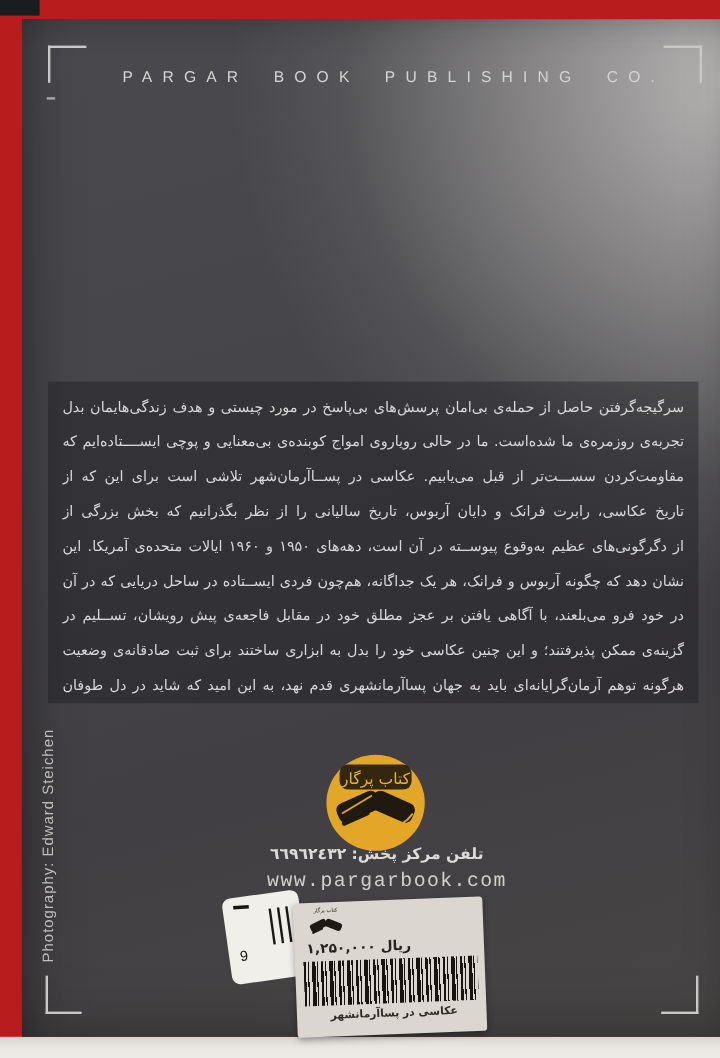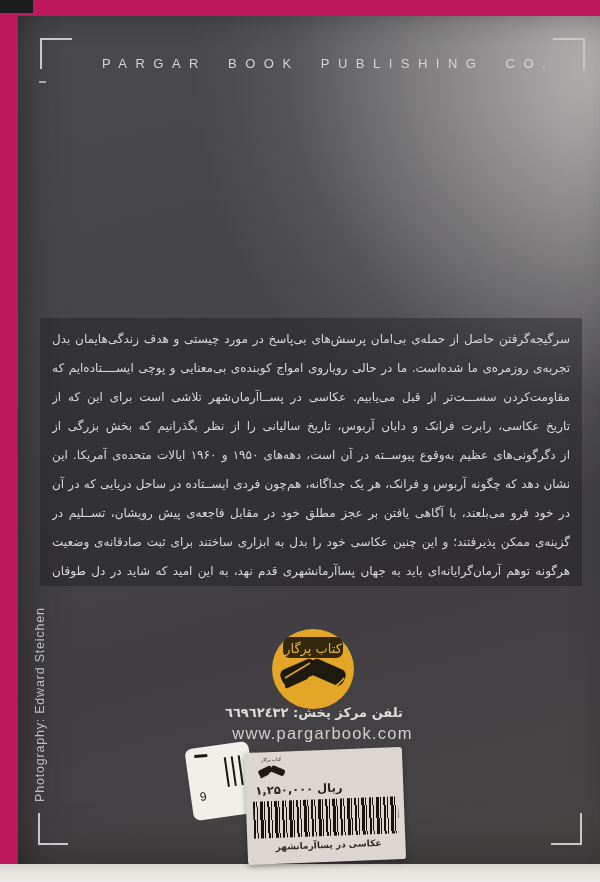--- a/index.html
+++ b/index.html
@@ -1,19 +1,19 @@
 <!DOCTYPE html>
 <html lang="fa"><head>
 <meta charset="utf-8">
 <style>
   * { margin:0; padding:0; box-sizing:border-box; }
   html,body { background:#cfccc7; }
   #page {
     position:relative; width:600px; height:882px; overflow:hidden;
-    background:#be185d;
+    background:#b91c1c;
     font-family:"DejaVu Sans", sans-serif;
   }
   .abs { position:absolute; }
 
   
   .scan-notch { left:0; top:0; width:33px; height:13px; background:#1b1c1e; }
   .below-cover { left:0; top:864px; width:600px; height:18px;
     background:linear-gradient(180deg,#d8d5d1 0%,#e8e5e1 45%,#edebe7 100%); }
 
   
@@ -60,21 +60,21 @@
   }
 
   
   .logo-wrap { left:271px; top:628px; width:84px; height:82px; }
   .phone {
     left:225px; top:705px; width:195px; text-align:left; direction:rtl;
     font-size:13px; font-weight:bold; color:#dedcd9; white-space:nowrap;
   }
   .website {
     left:215px; top:724px; width:215px; text-align:center;
-    font-family:Liberation Sans, sans-serif;
+    font-family:Liberation Mono, monospace;
     font-size:16.5px; letter-spacing:1.2px; color:#d2d0cc; white-space:nowrap;
   }
 
   
   .under-sticker {
     left:189px; top:745px; width:64px; height:72px;
     background:#f1efe9; border-radius:7px; transform:rotate(-8deg); z-index:2;
   }
   .under-mark { left:9px; top:7px; width:13px; height:3px; background:#191713; transform:rotate(4deg); }
   .under-line { top:13px; width:2px; height:30px; background:#1a1814; }

